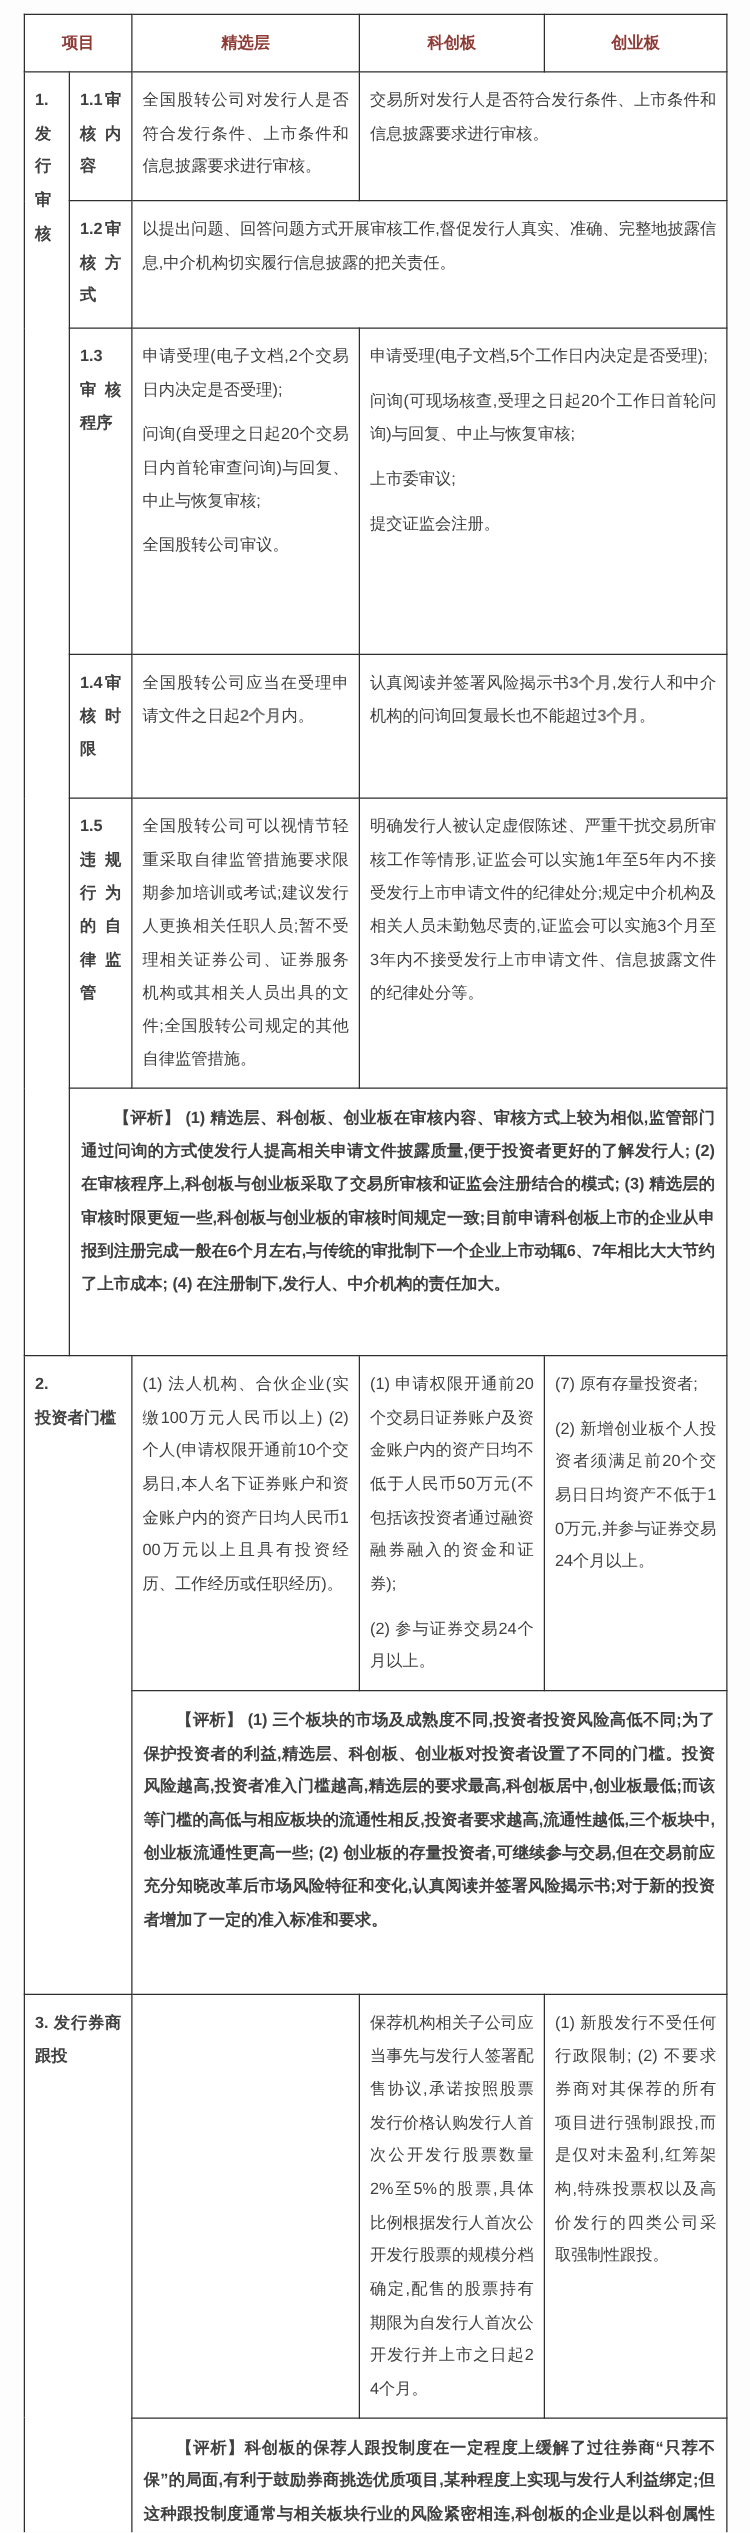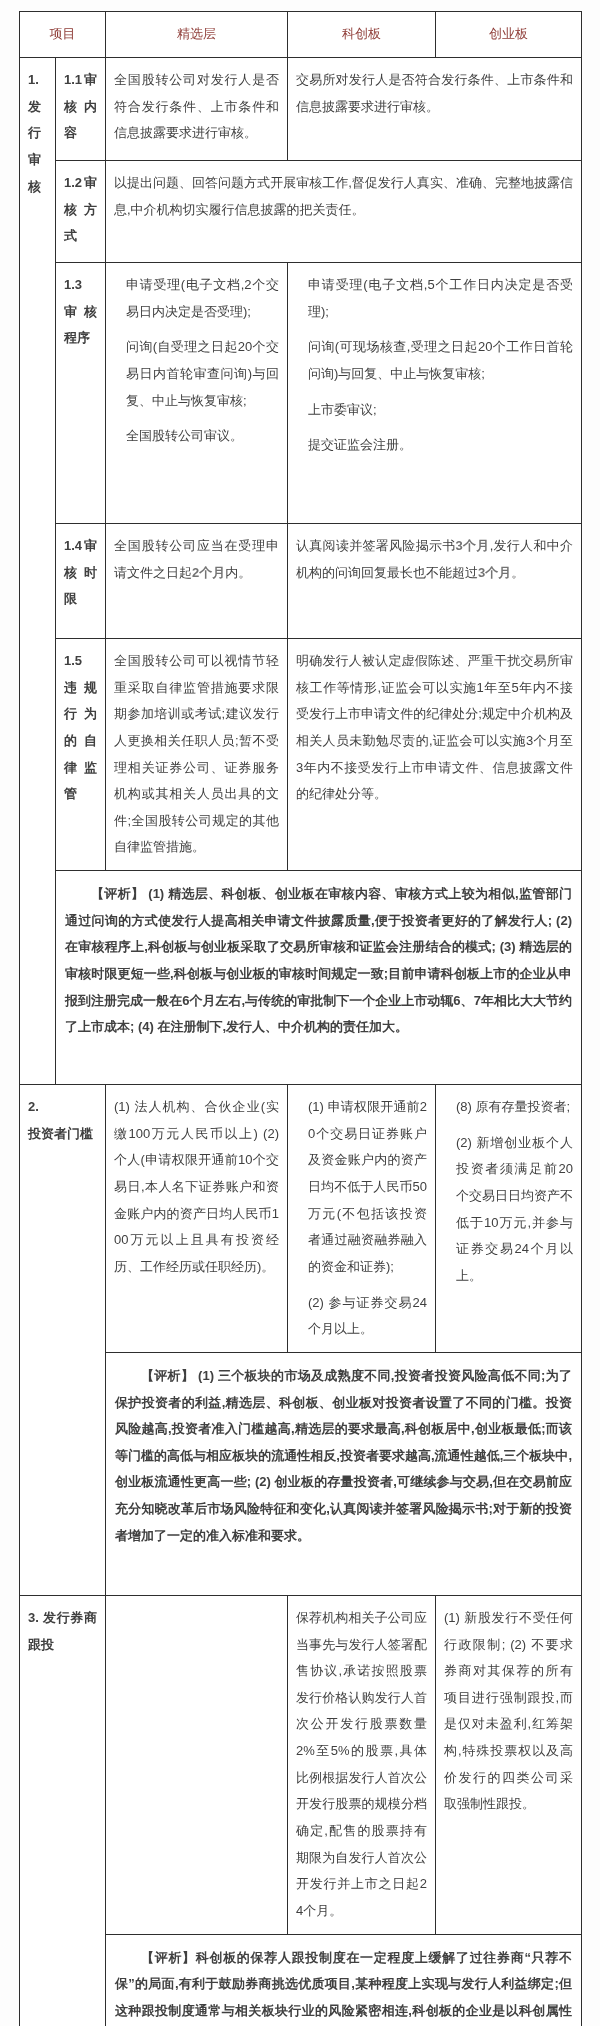--- a/index.html
+++ b/index.html
@@ -31,21 +31,21 @@
     color: #404040;
     text-align: justify;
     line-height: 2.05;
     padding: 9px 8px;
     word-break: break-all;
     overflow: hidden;
   }
   table.cmp th {
     vertical-align: middle;
     text-align: center;
-    font-weight: normal;
+    font-weight: bold;
     color: #8e3b36;
     padding: 4px;
     line-height: 1.4;
   }
   td.sec-label {
     font-weight: bold;
     padding: 42px 6px 8px 11px;
     line-height: 2.3;
     text-align: left;
   }
@@ -54,21 +54,21 @@
     text-align: left;
     padding: 12px 8px;
     line-height: 2.1;
   }
   td.sub-label {
     font-weight: bold;
     padding: 10px 7px;
     line-height: 2.05;
   }
   td.content p {
-    margin: 0 0 9px 12px;
+    margin: 0 0 9px 0;
   }
   td.content p:last-child {
     margin-bottom: 0;
   }
   td.comment {
     font-weight: bold;
     color: #262626;
     line-height: 2.15;
     padding: 14px 10px 10px 10px;
   }
@@ -152,21 +152,21 @@
       <td colspan="2" rowspan="2" class="sec-label2">
         <span class="lbl-line">2.</span>
         <span class="lbl-line">投资者门槛</span>
       </td>
       <td class="content">(1) 法人机构、合伙企业(实缴100万元人民币以上) (2) 个人(申请权限开通前10个交易日,本人名下证券账户和资金账户内的资产日均人民币100万元以上且具有投资经历、工作经历或任职经历)。</td>
       <td class="content">
         <p>(1) 申请权限开通前20个交易日证券账户及资金账户内的资产日均不低于人民币50万元(不包括该投资者通过融资融券融入的资金和证券);</p>
         <p>(2) 参与证券交易24个月以上。</p>
       </td>
       <td class="content">
-        <p>(8) 原有存量投资者;</p>
+        <p>(7) 原有存量投资者;</p>
         <p>(2) 新增创业板个人投资者须满足前20个交易日日均资产不低于10万元,并参与证券交易24个月以上。</p>
       </td>
     </tr>
 
     <tr style="height:243px">
       <td colspan="3" class="comment">
         <p>【评析】 (1) 三个板块的市场及成熟度不同,投资者投资风险高低不同;为了保护投资者的利益,精选层、科创板、创业板对投资者设置了不同的门槛。投资风险越高,投资者准入门槛越高,精选层的要求最高,科创板居中,创业板最低;而该等门槛的高低与相应板块的流通性相反,投资者要求越高,流通性越低,三个板块中,创业板流通性更高一些; (2) 创业板的存量投资者,可继续参与交易,但在交易前应充分知晓改革后市场风险特征和变化,认真阅读并签署风险揭示书;对于新的投资者增加了一定的准入标准和要求。</p>
       </td>
     </tr>
 

